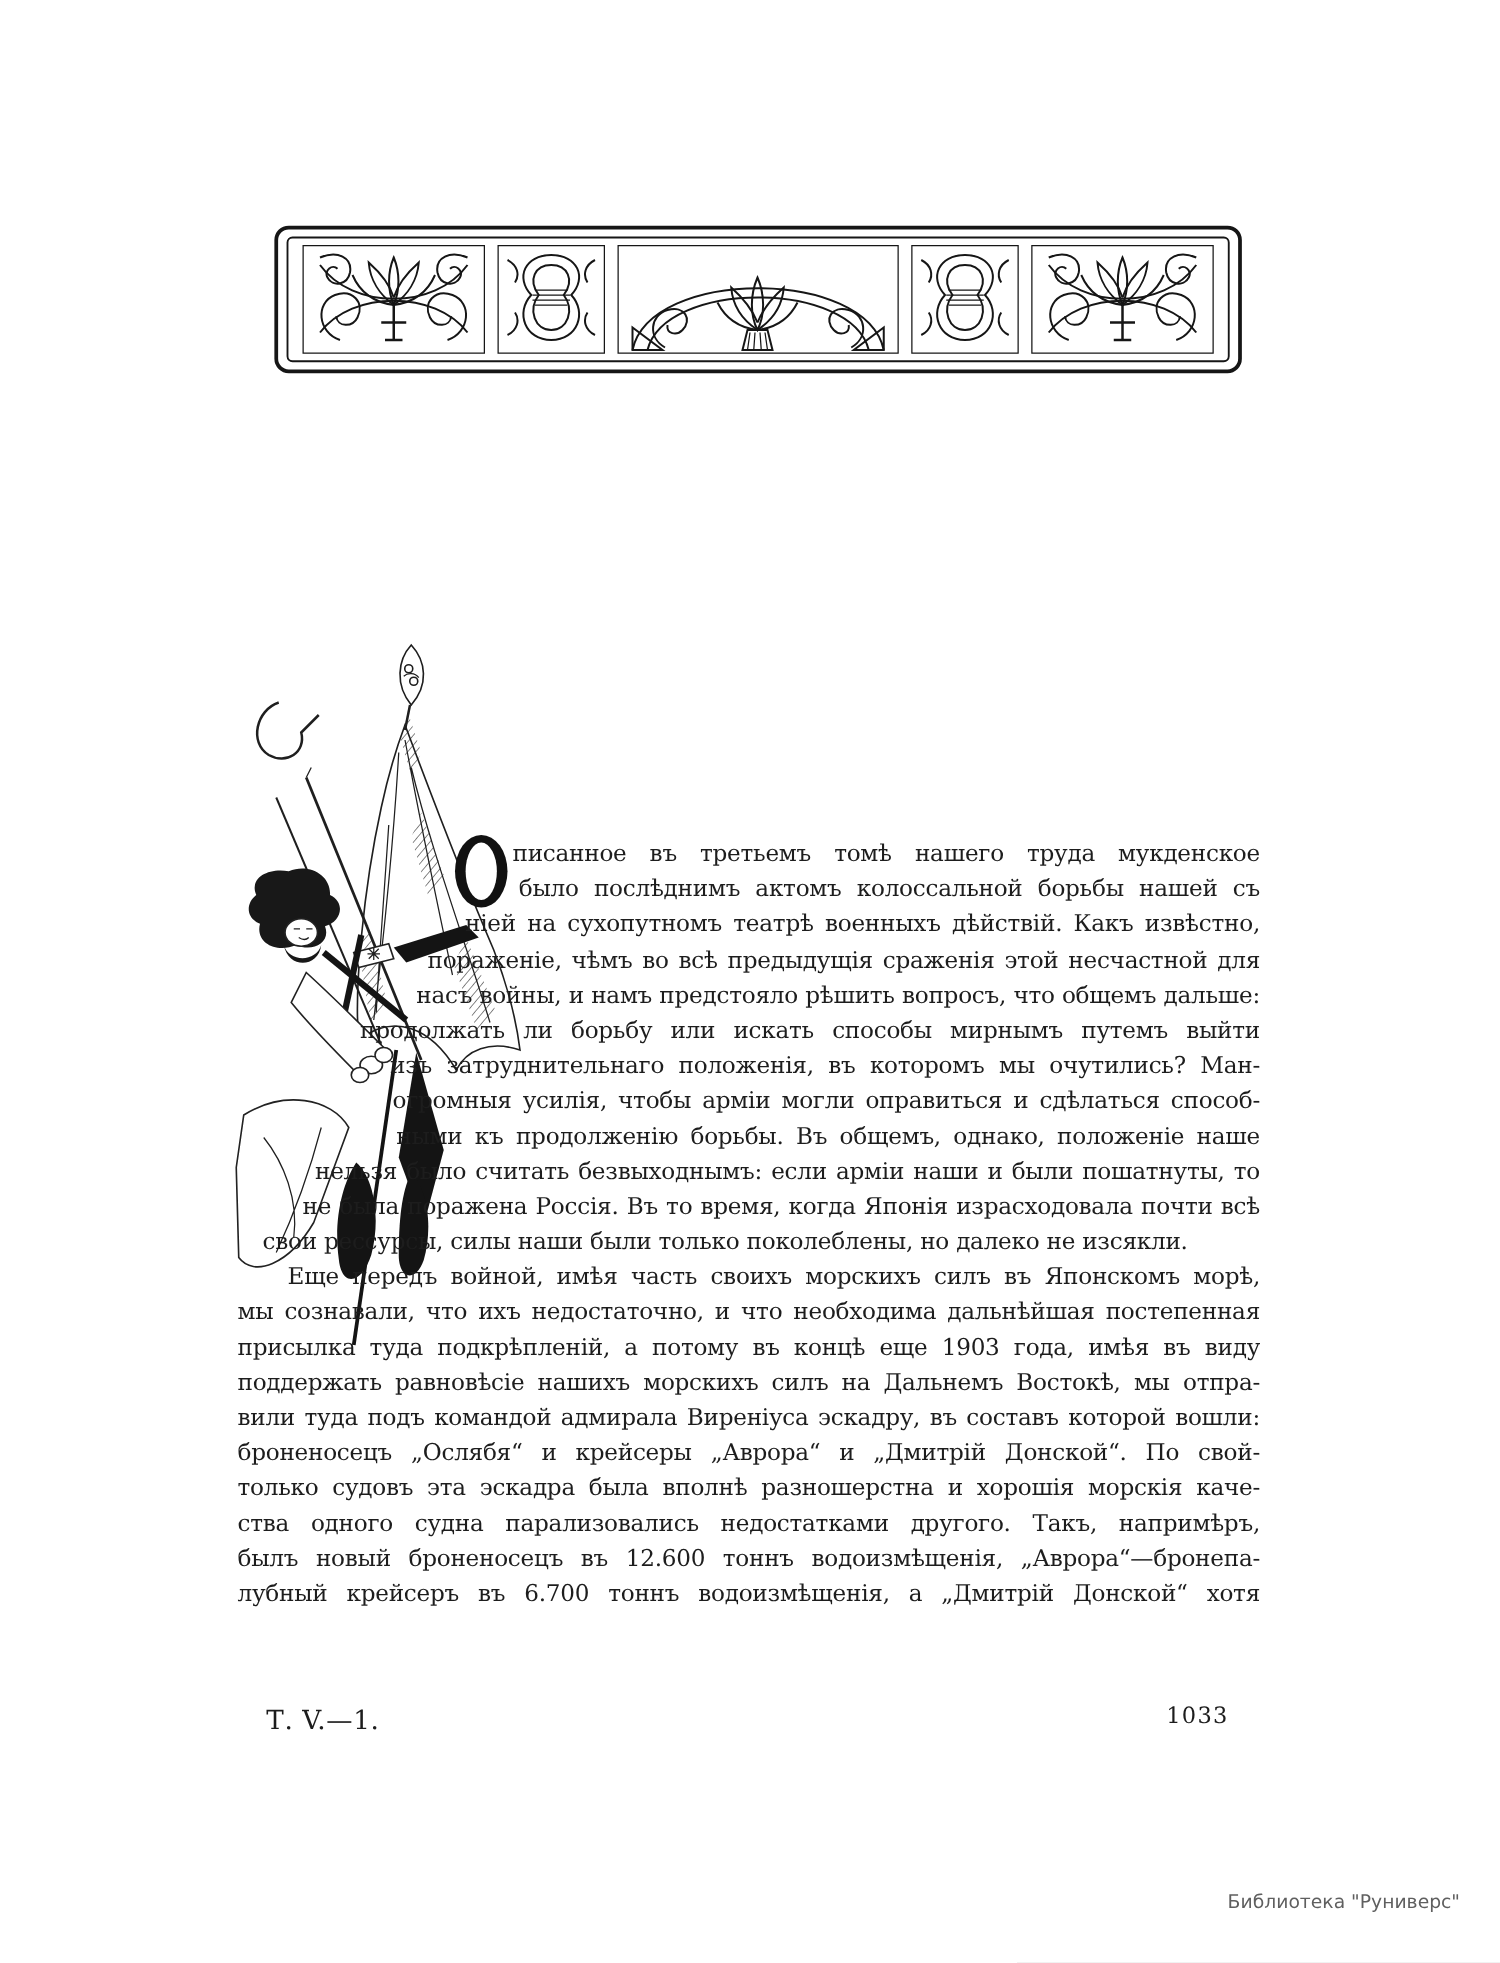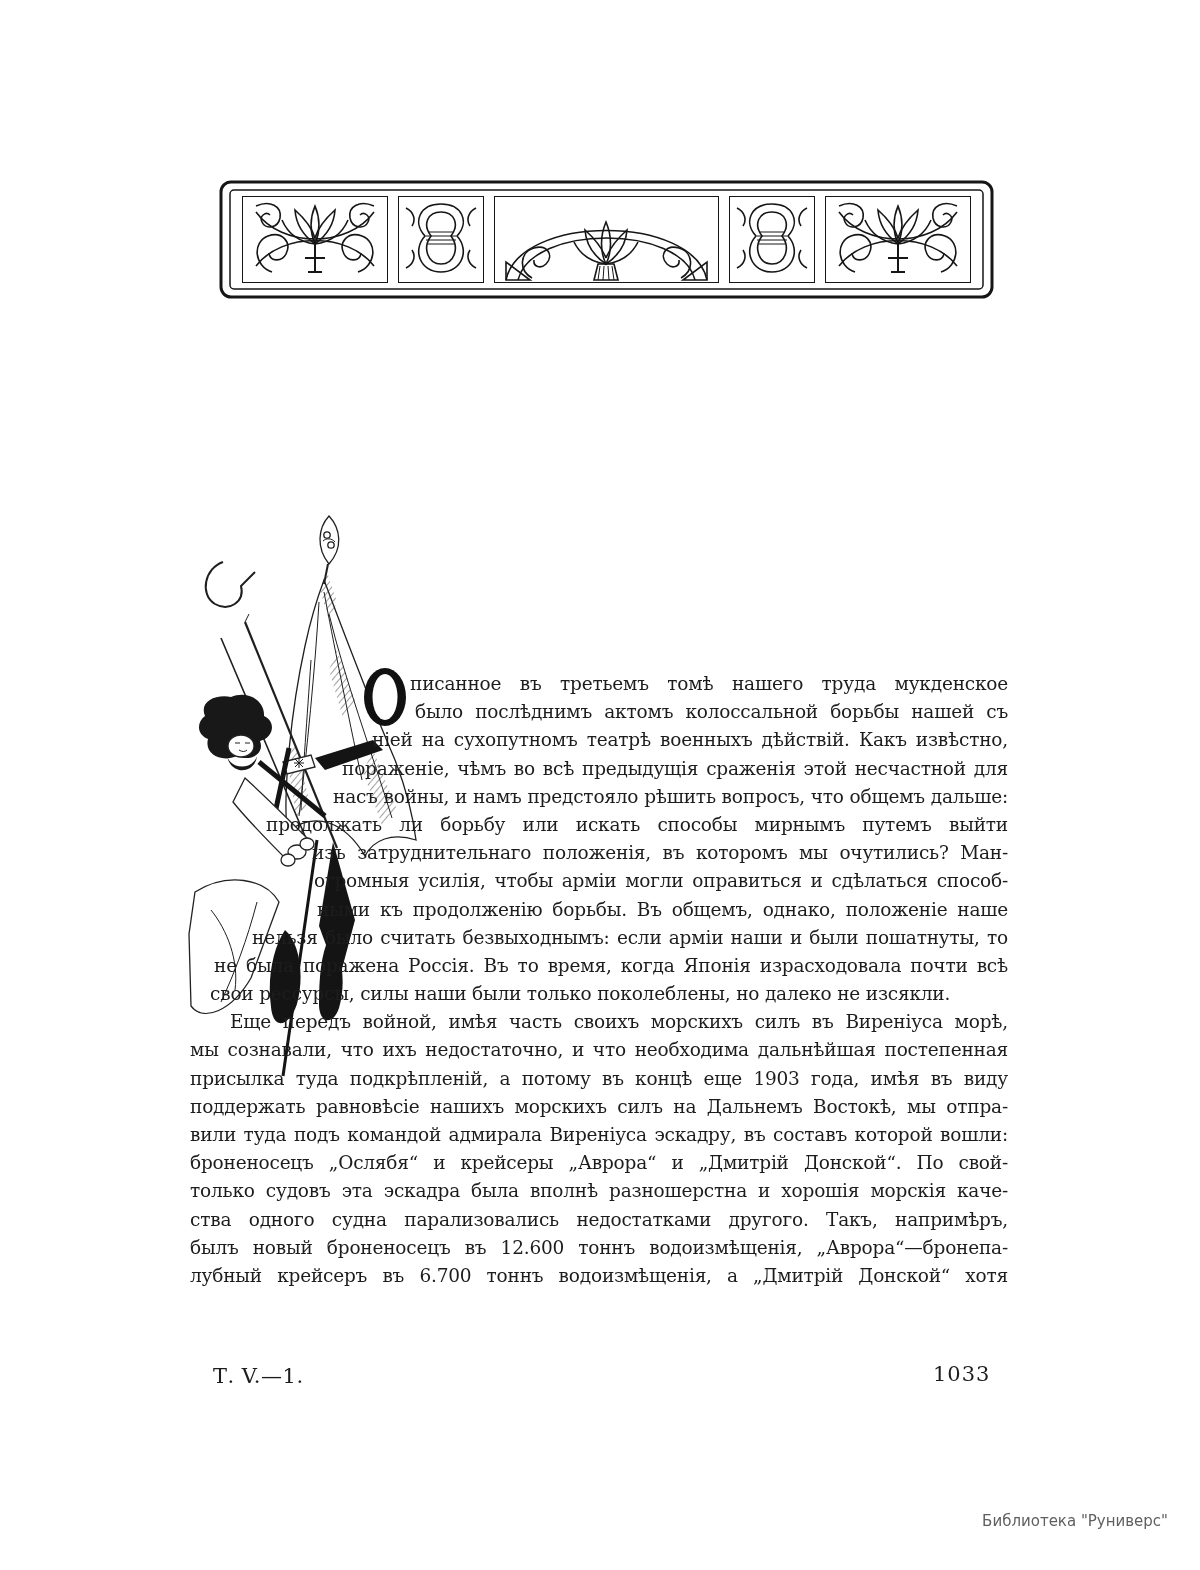--- a/index.html
+++ b/index.html
@@ -18,26 +18,26 @@
   .dropcap{position:absolute;left:362px;top:666px;width:46px;height:62px;}
   
   .textblock{position:absolute;left:190px;top:670px;width:818px;}
   .ln{
     height:28.2px;line-height:28.2px;font-size:18.5px;letter-spacing:-0.2px;
     text-align:justify;text-align-last:justify;overflow:hidden;white-space:normal;
   }
   .ln-last{text-align-last:left;}
   .i1{margin-left:220px}.i2{margin-left:225px}.i3{margin-left:182px}
   .i4{margin-left:167px}.i5{margin-left:152px}.i6{margin-left:143px}
-  .i7{margin-left:76px}.i8{margin-left:122px}.i9{margin-left:121px}
+  .i7{margin-left:98px}.i8{margin-left:122px}.i9{margin-left:121px}
   .i10{margin-left:124px}.i11{margin-left:127px}.i12{margin-left:62px}
-  .i13{margin-left:24px}.i14{margin-left:20px}.i15{margin-left:40px}
+  .i13{margin-left:52px}.i14{margin-left:20px}.i15{margin-left:40px}
   
   .vol{position:absolute;left:213px;top:1364px;font-size:21px;letter-spacing:0.5px;}
-  .pgnum{position:absolute;left:933px;top:1362px;font-size:21px;letter-spacing:1px;}
+  .pgnum{position:absolute;left:933px;top:1362px;font-size:18px;letter-spacing:1px;}
   
   .wm{
     position:absolute;right:32px;top:1512px;font-family:"DejaVu Sans","Liberation Sans",sans-serif;
     font-size:15px;color:#5f5f5f;
   }
 </style>
 </head>
 <body>
 
 <div class="page">
@@ -166,21 +166,21 @@
     <div class="ln i3">ніей на сухопутномъ театрѣ военныхъ дѣйствій. Какъ извѣстно,</div>
     <div class="ln i5">пораженіе, чѣмъ во всѣ предыдущія сраженія этой несчастной для</div>
     <div class="ln i6">насъ войны, и намъ предстояло рѣшить вопросъ, что общемъ дальше:</div>
     <div class="ln i7">продолжать ли борьбу или искать способы мирнымъ путемъ выйти</div>
     <div class="ln i8">изъ затруднительнаго положенія, въ которомъ мы очутились? Ман-</div>
     <div class="ln i10">огромныя усилія, чтобы арміи могли оправиться и сдѣлаться способ-</div>
     <div class="ln i11">ными къ продолженію борьбы. Въ общемъ, однако, положеніе наше</div>
     <div class="ln i12">нельзя было считать безвыходнымъ: если арміи наши и были пошатнуты, то</div>
     <div class="ln i13">не была поражена Россія. Въ то время, когда Японія израсходовала почти всѣ</div>
     <div class="ln i14 ln-last">свои рессурсы, силы наши были только поколеблены, но далеко не изсякли.</div>
-    <div class="ln i15">Еще передъ войной, имѣя часть своихъ морскихъ силъ въ Виреніуса морѣ,</div>
+    <div class="ln i15">Еще передъ войной, имѣя часть своихъ морскихъ силъ въ Японскомъ морѣ,</div>
     <div class="ln">мы сознавали, что ихъ недостаточно, и что необходима дальнѣйшая постепенная</div>
     <div class="ln">присылка туда подкрѣпленій, а потому въ концѣ еще 1903 года, имѣя въ виду</div>
     <div class="ln">поддержать равновѣсіе нашихъ морскихъ силъ на Дальнемъ Востокѣ, мы отпра-</div>
     <div class="ln">вили туда подъ командой адмирала Виреніуса эскадру, въ составъ которой вошли:</div>
     <div class="ln">броненосецъ „Ослябя“ и крейсеры „Аврора“ и „Дмитрій Донской“. По свой-</div>
     <div class="ln">только судовъ эта эскадра была вполнѣ разношерстна и хорошія морскія каче-</div>
     <div class="ln">ства одного судна парализовались недостатками другого. Такъ, напримѣръ, „Ослябя“</div>
     <div class="ln">былъ новый броненосецъ въ 12.600 тоннъ водоизмѣщенія, „Аврора“—бронепа-</div>
     <div class="ln">лубный крейсеръ въ 6.700 тоннъ водоизмѣщенія, а „Дмитрій Донской“ хотя</div>
   </div>

